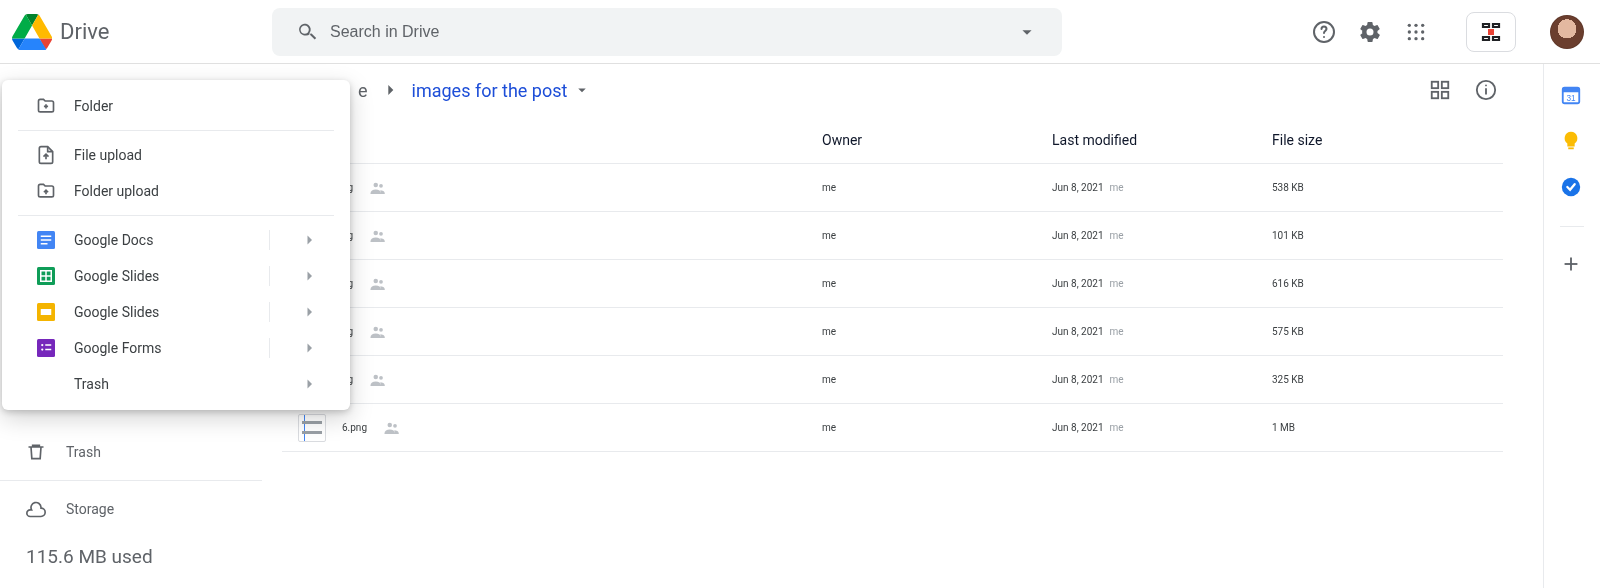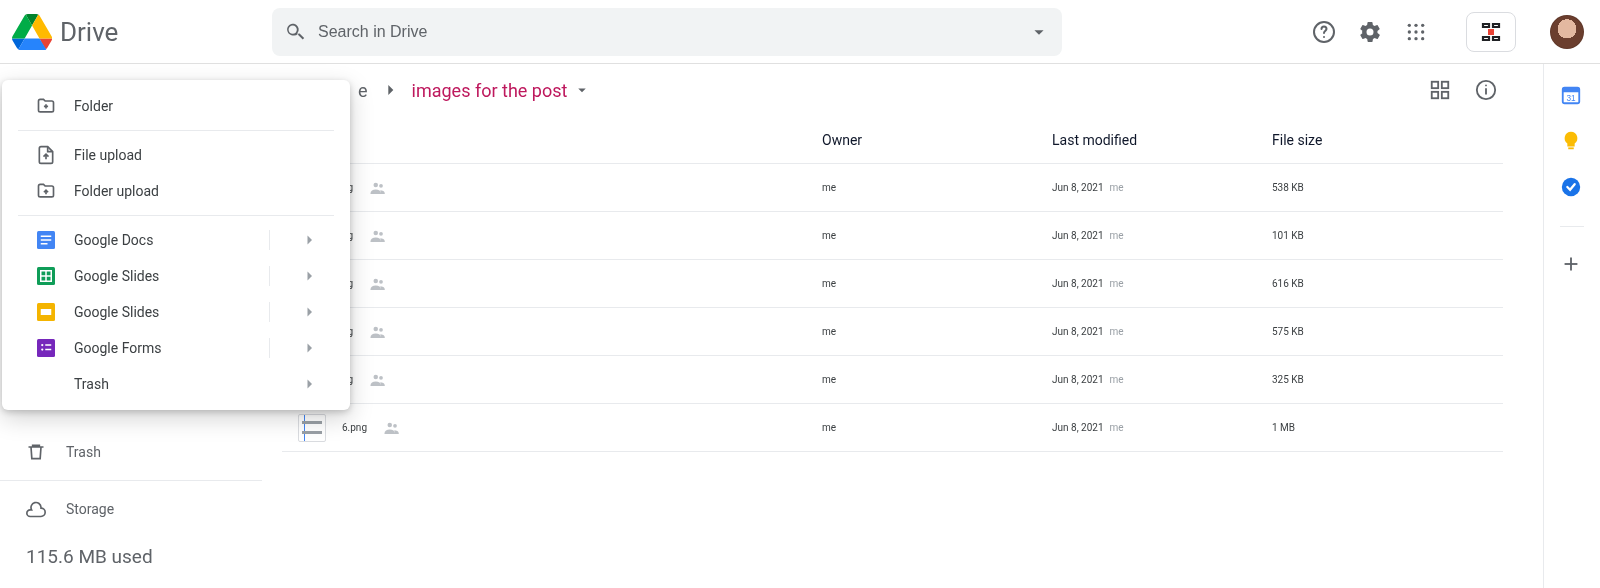--- a/index.html
+++ b/index.html
@@ -22,31 +22,31 @@
     padding: 0 16px 0 12px;
     border-bottom: 1px solid #e0e0e0;
   }
   .logo-block {
     display: flex;
     align-items: center;
     gap: 8px;
     width: 260px;
   }
   .drive-logo { width: 40px; height: 40px; }
-  .product-name { font-size: 26px; color: #5f6368; }
+  .product-name { font-size: 22px; color: #5f6368; }
   .search-wrap {
     flex: 0 0 790px;
   }
   .search-bar {
     display: flex;
     align-items: center;
     height: 48px;
     background: #f1f3f4;
     border-radius: 8px;
-    padding: 0 12px;
+    padding: 0 24px;
     gap: 12px;
   }
   .search-input {
     flex: 1;
     border: none;
     background: transparent;
     font-size: 16px;
     color: #5f6368;
     outline: none;
   }
@@ -91,21 +91,21 @@
     padding-right: 40px;
     position: relative;
   }
   .toolbar {
     display:flex; align-items:center;
     height:52px;
     padding-left: 0;
   }
   .crumb-hidden { color:#5f6368; font-size:18px; padding-left:96px; }
   .chev { color:#5f6368; margin:0 12px; }
-  .crumb-current { color:#be185d; font-size:18px; display:flex; align-items:center; gap:6px;}
+  .crumb-current { color:#1d4ed8; font-size:18px; display:flex; align-items:center; gap:6px;}
   .toolbar-spacer { flex:1; }
   .toolbar-icons { display:flex; gap:24px; padding-right:6px; }
 
   
   .table { width:100%; padding-left:20px;}
   .thead, .trow {
     display:grid;
     grid-template-columns: 540px 230px 220px 180px;
     align-items:center;
     height:48px;

